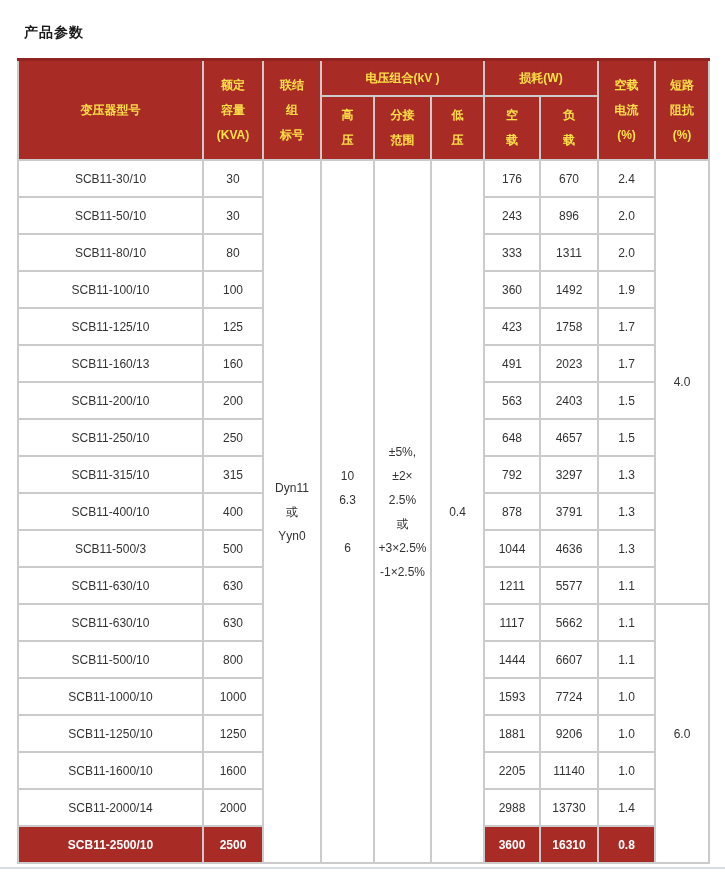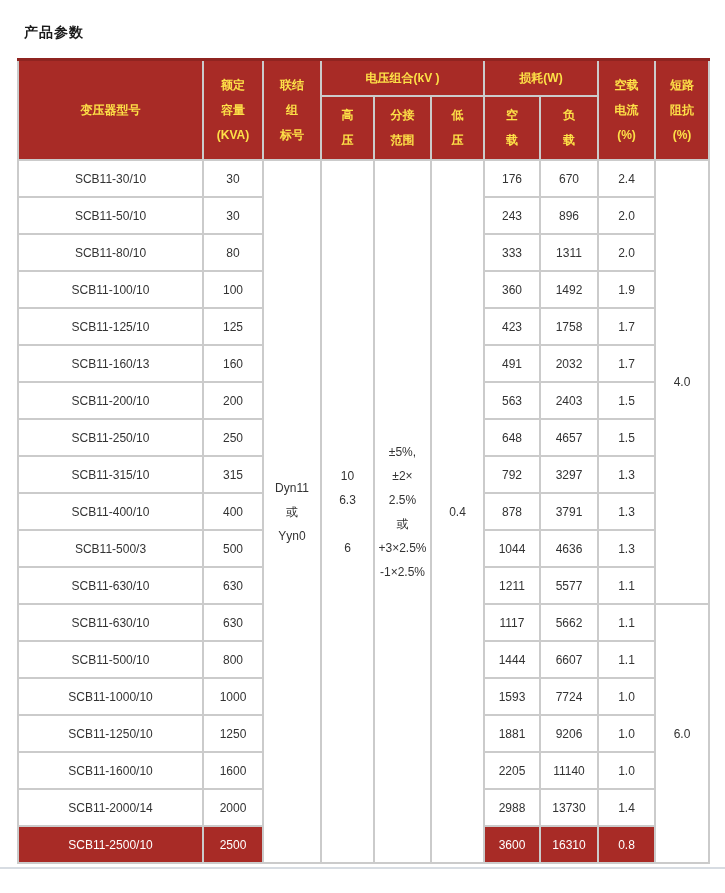--- a/index.html
+++ b/index.html
@@ -52,20 +52,21 @@
   .param-table tbody td {
     height: 35px;
     color: #333333;
     background: #ffffff;
   }
   .merged-cell .mline { line-height: 24px; }
   .merged-cell .mline:empty { height: 24px; }
   .param-table tbody tr.highlight td {
     background: #a82b26;
     color: #ffffff;
+    font-weight: bold;
   }
   .bottom-line {
     width: 725px;
     height: 2px;
     background: #d7dce2;
     margin-top: 3px;
   }
 </style>
 </head>
 <body>
@@ -194,21 +195,21 @@
         <td>SCB11-125/10</td>
         <td>125</td>
         <td>423</td>
         <td>1758</td>
         <td>1.7</td>
       </tr>
       <tr>
         <td>SCB11-160/13</td>
         <td>160</td>
         <td>491</td>
-        <td>2032</td>
+        <td>2023</td>
         <td>1.7</td>
       </tr>
       <tr>
         <td>SCB11-200/10</td>
         <td>200</td>
         <td>563</td>
         <td>2403</td>
         <td>1.5</td>
       </tr>
       <tr>

